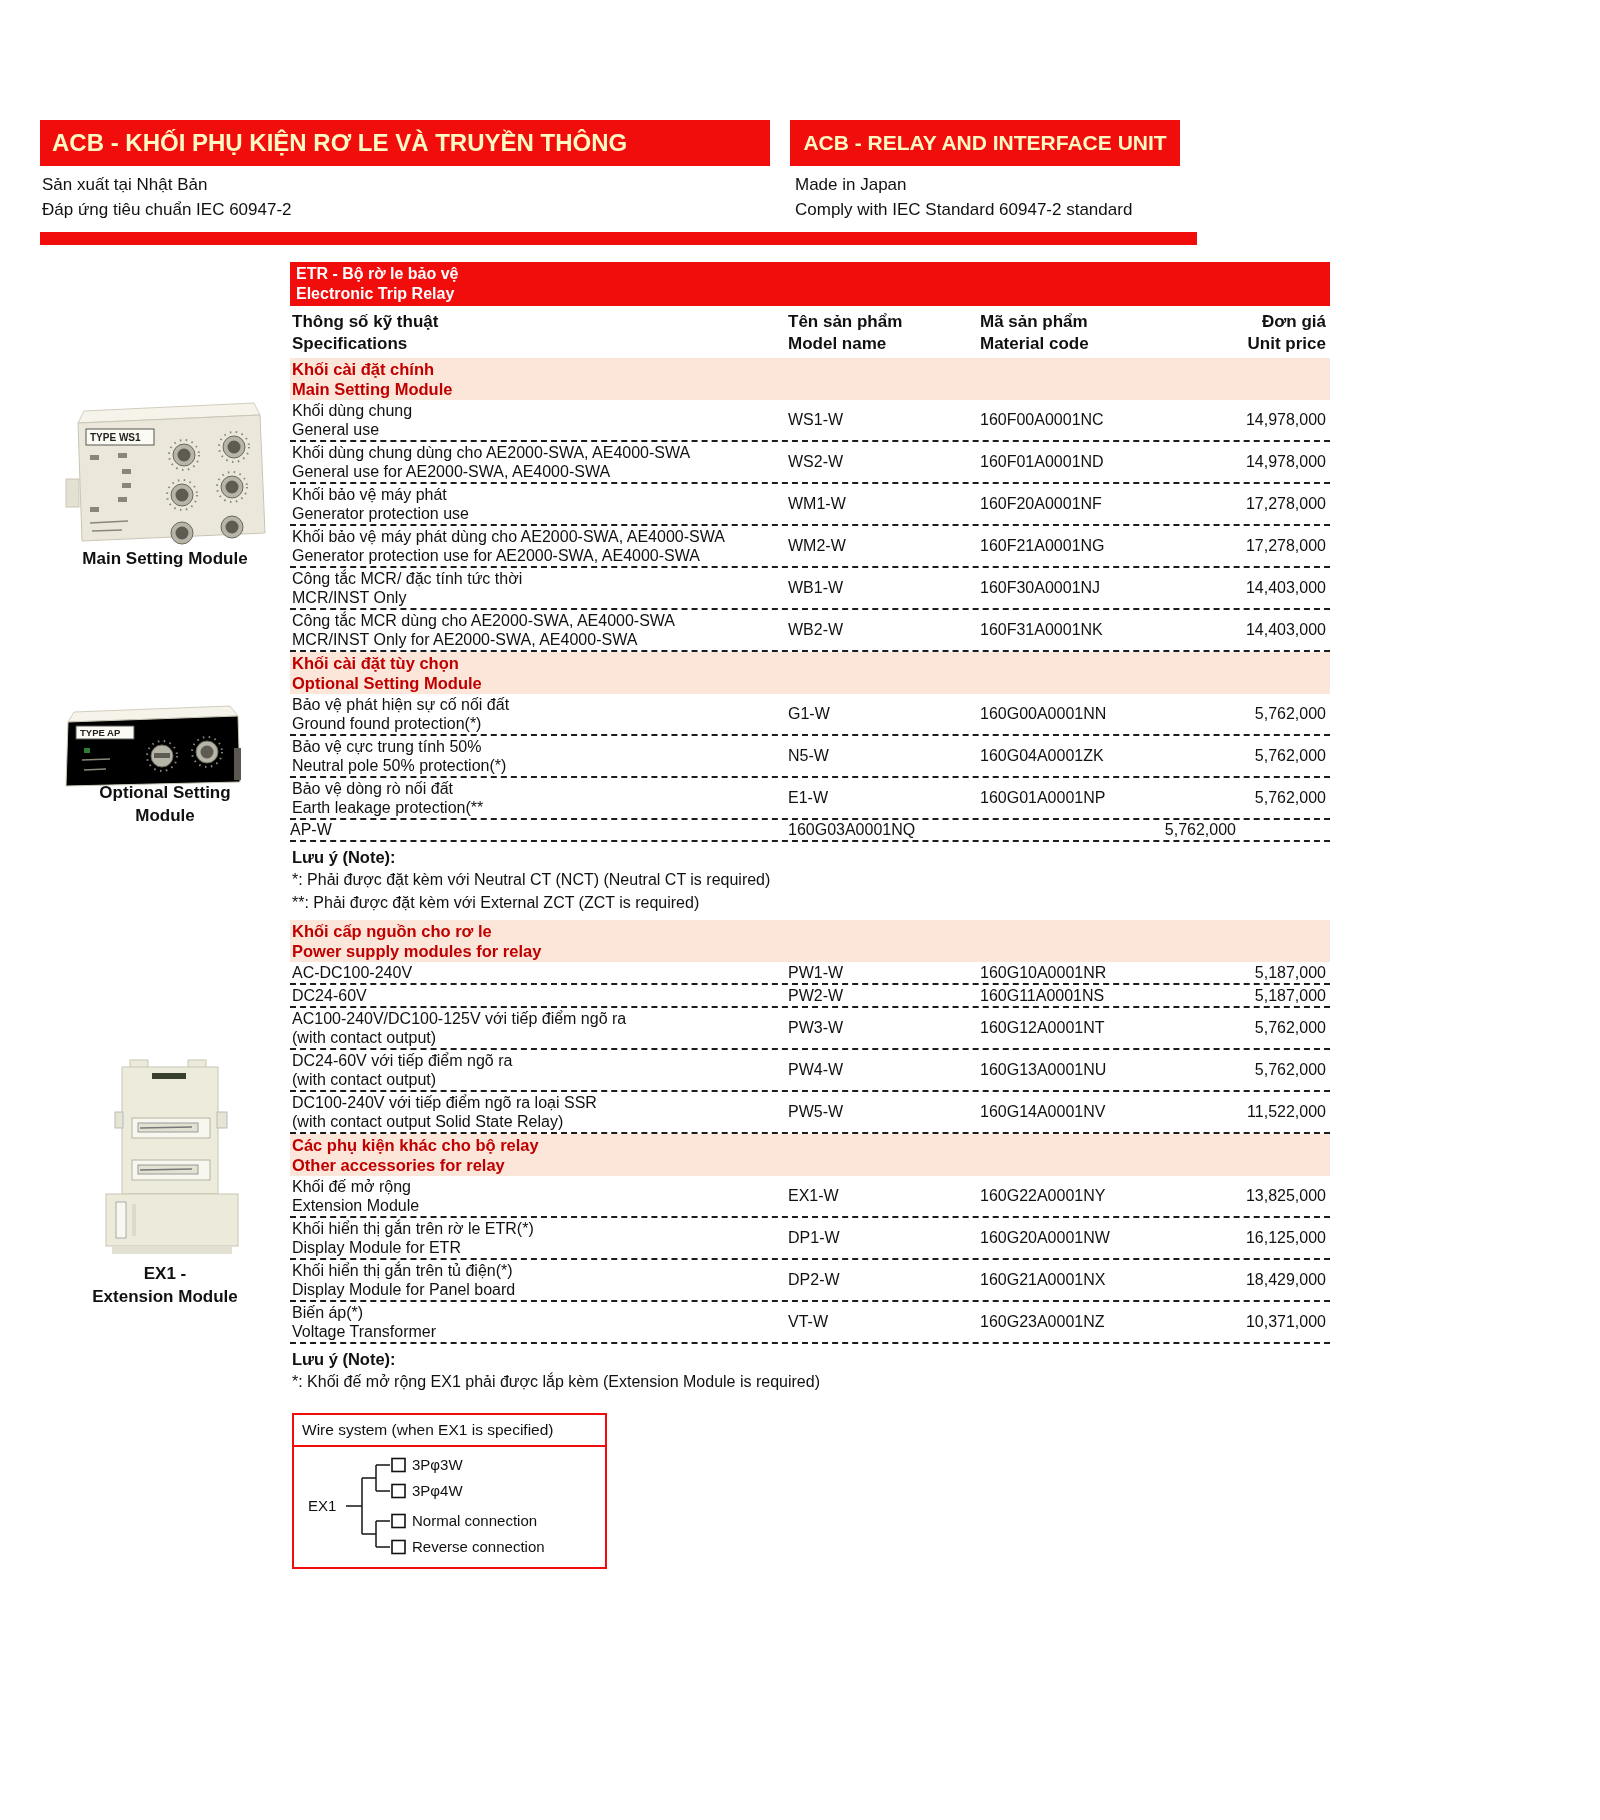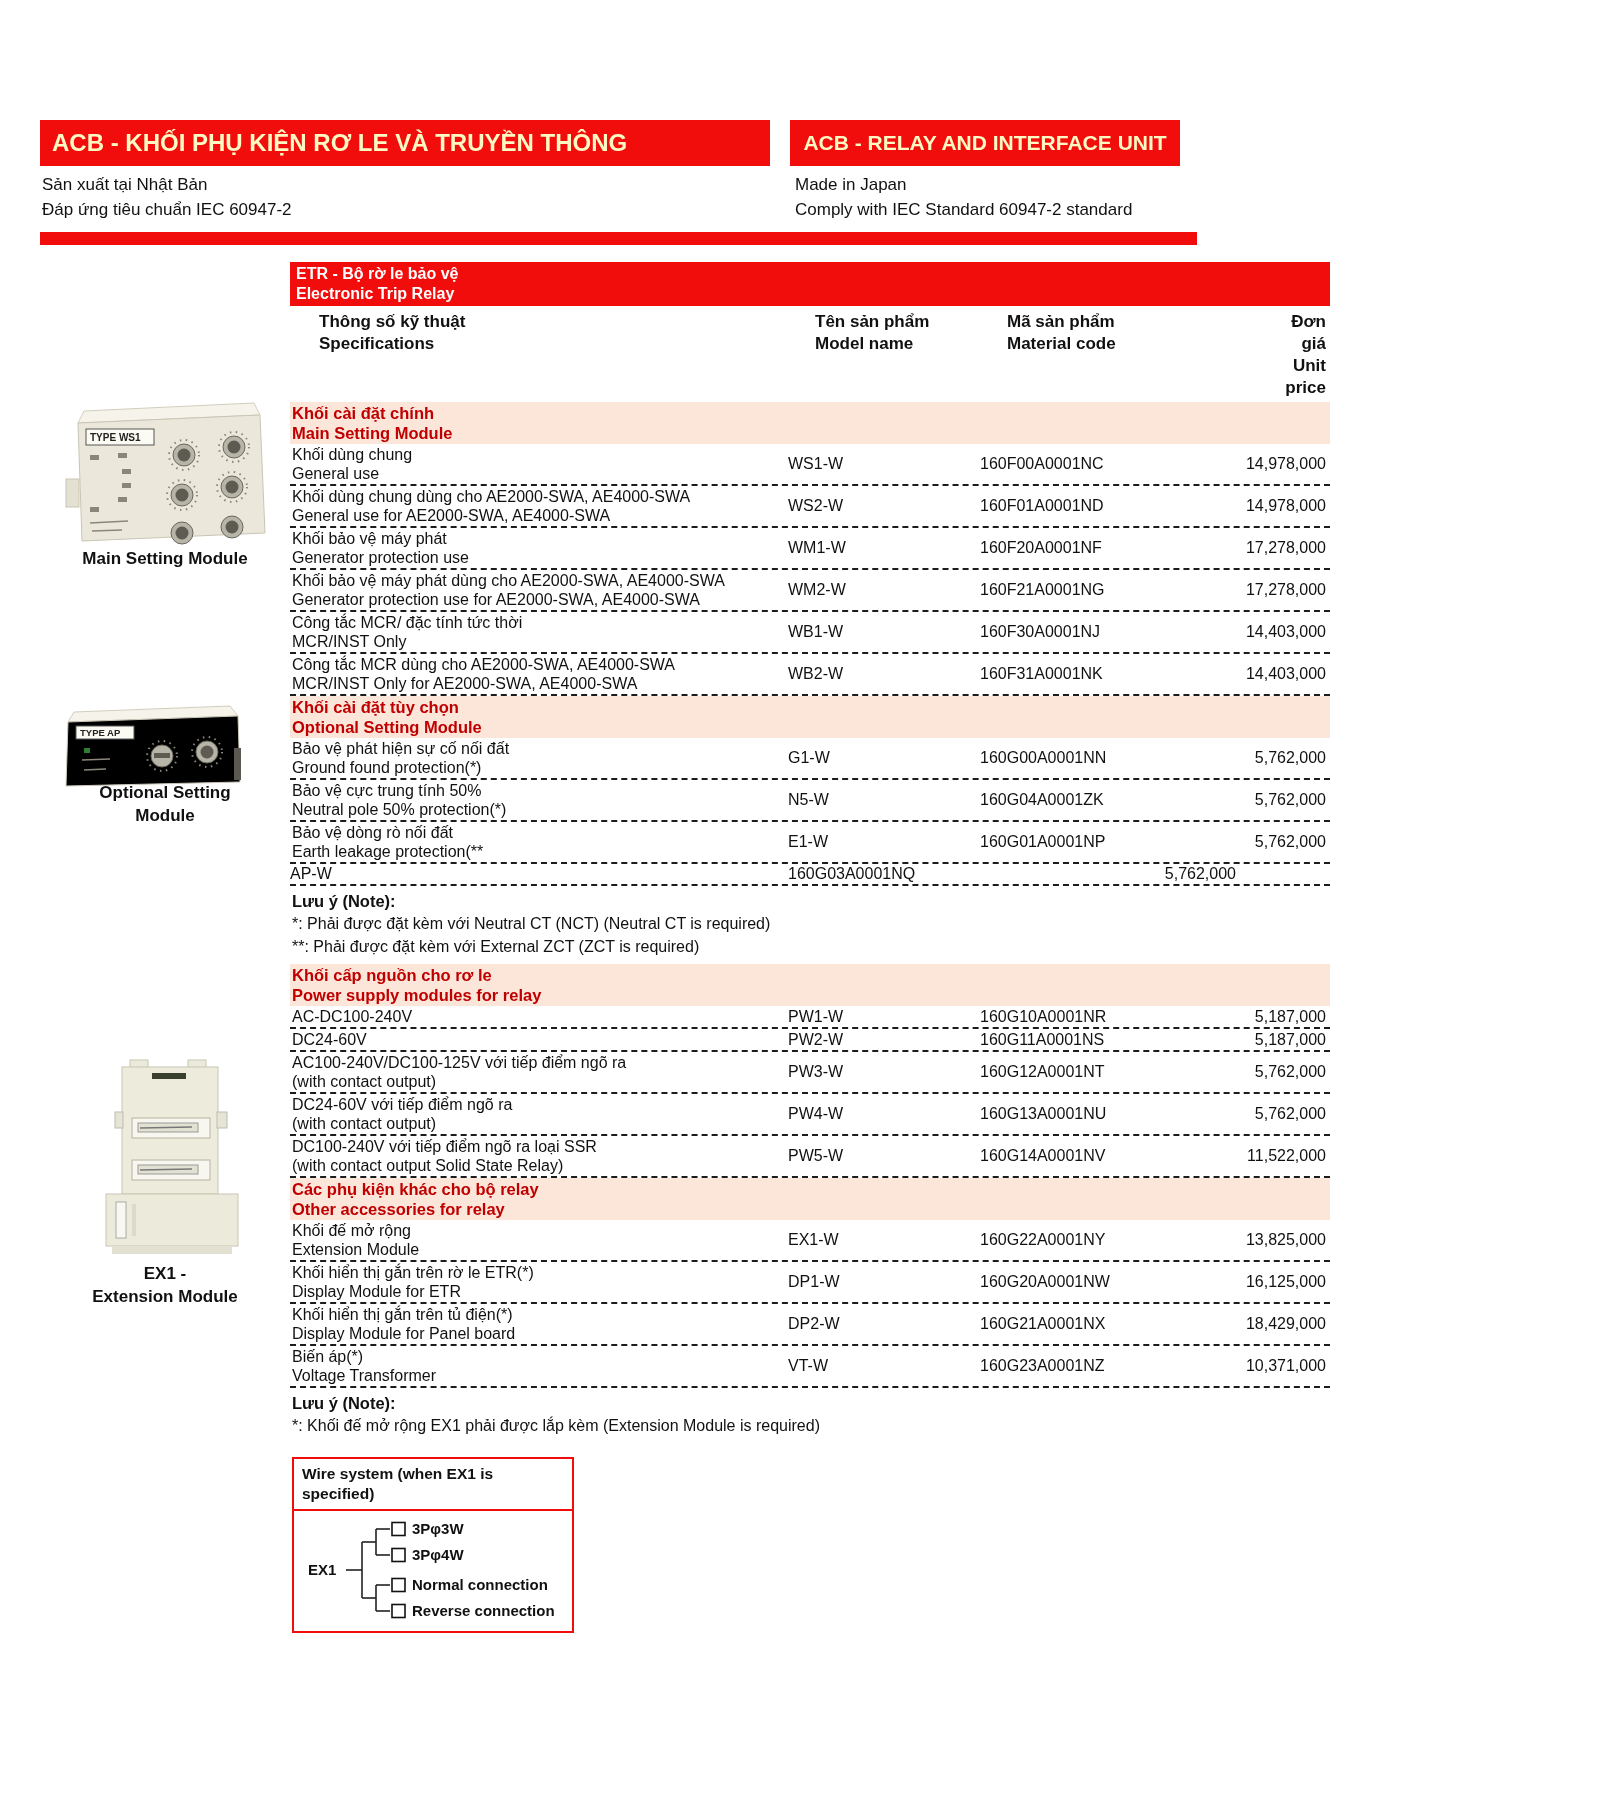--- a/index.html
+++ b/index.html
@@ -26,36 +26,36 @@
 
   
   .caption{font-weight:bold;font-size:17px;line-height:23px;text-align:center;width:250px;left:40px;}
   svg text{font-family:"Liberation Sans", sans-serif;}
 
   
   .table{left:290px;top:262px;width:1040px;}
   .t-banner{background:var(--banner_red);color:#ffffff;font-weight:bold;font-size:16px;line-height:20px;padding:2px 0 2px 6px;}
   .grid{display:grid;grid-template-columns:498px 192px 260px 1fr;}
   .t-colhead{padding:5px 0 3px 0;}
-  .t-colhead .l{font-weight:bold;font-size:17px;line-height:22px;margin-left:27px;}
+  .t-colhead .l{font-weight:bold;font-size:17px;line-height:22px;}
   .t-colhead .spec{padding-left:2px;}
   .t-colhead .price{text-align:right;padding-right:4px;}
   .t-section{background:var(--section_bg);padding:1px 0 1px 2px;}
   .t-section .l{font-weight:bold;color:var(--section_text);font-size:16.5px;line-height:20px;}
   .t-row{align-items:center;border-bottom:2px dashed #1c1c1c;padding:1px 0;}
   .t-row .spec{padding-left:2px;}
   .t-row .l{font-size:16px;line-height:19px;}
   .t-row .model,.t-row .code{font-size:16px;}
   .t-row .price{font-size:16px;text-align:right;padding-right:4px;}
   .note{padding:4px 0 6px 2px;}
   .note .nt{font-weight:bold;font-size:16.5px;line-height:22px;}
   .note .nl{font-size:16px;line-height:23px;}
 
   
-  .wirebox{width:282px;border:2.5px solid var(--banner_red);margin:14px 4px 0 2px;box-sizing:border-box;font-weight:bold;}
+  .wirebox{width:315px;border:2.5px solid var(--banner_red);margin:14px 4px 0 2px;box-sizing:border-box;}
   .wirebox .wt{font-size:15.5px;line-height:20px;padding:5px 8px;border-bottom:2.5px solid var(--banner_red);}
 </style>
 </head>
 <body>
 
 <div class="abs redbar hl-bar">
   <span>ACB - KHỐI PHỤ KIỆN RƠ LE VÀ TRUYỀN THÔNG</span>
 </div>
 <div class="abs redbar hr-bar">
   <span>ACB - RELAY AND INTERFACE UNIT</span>

